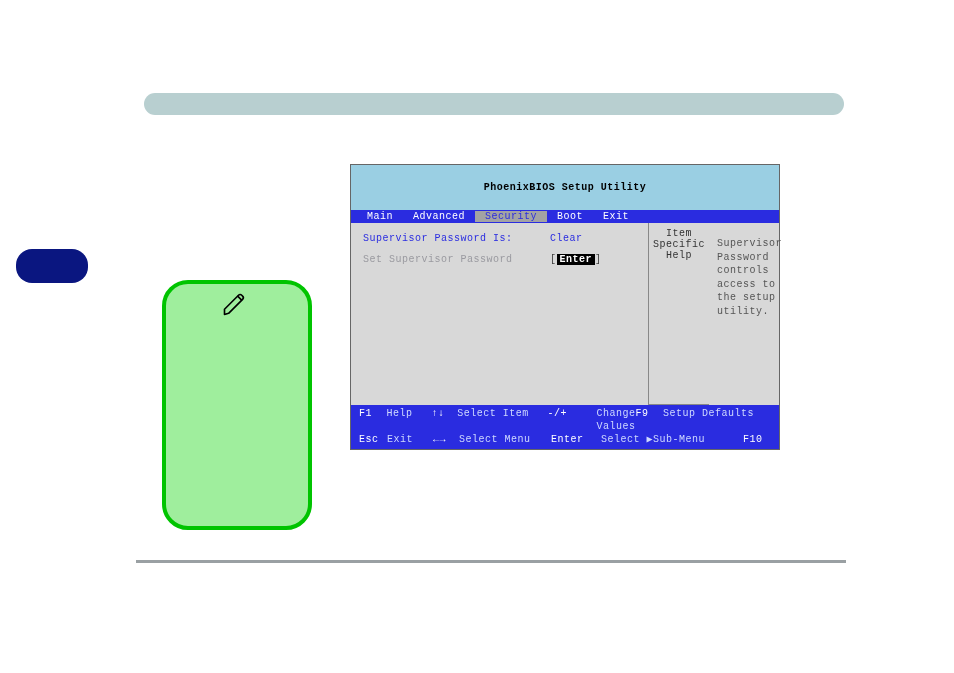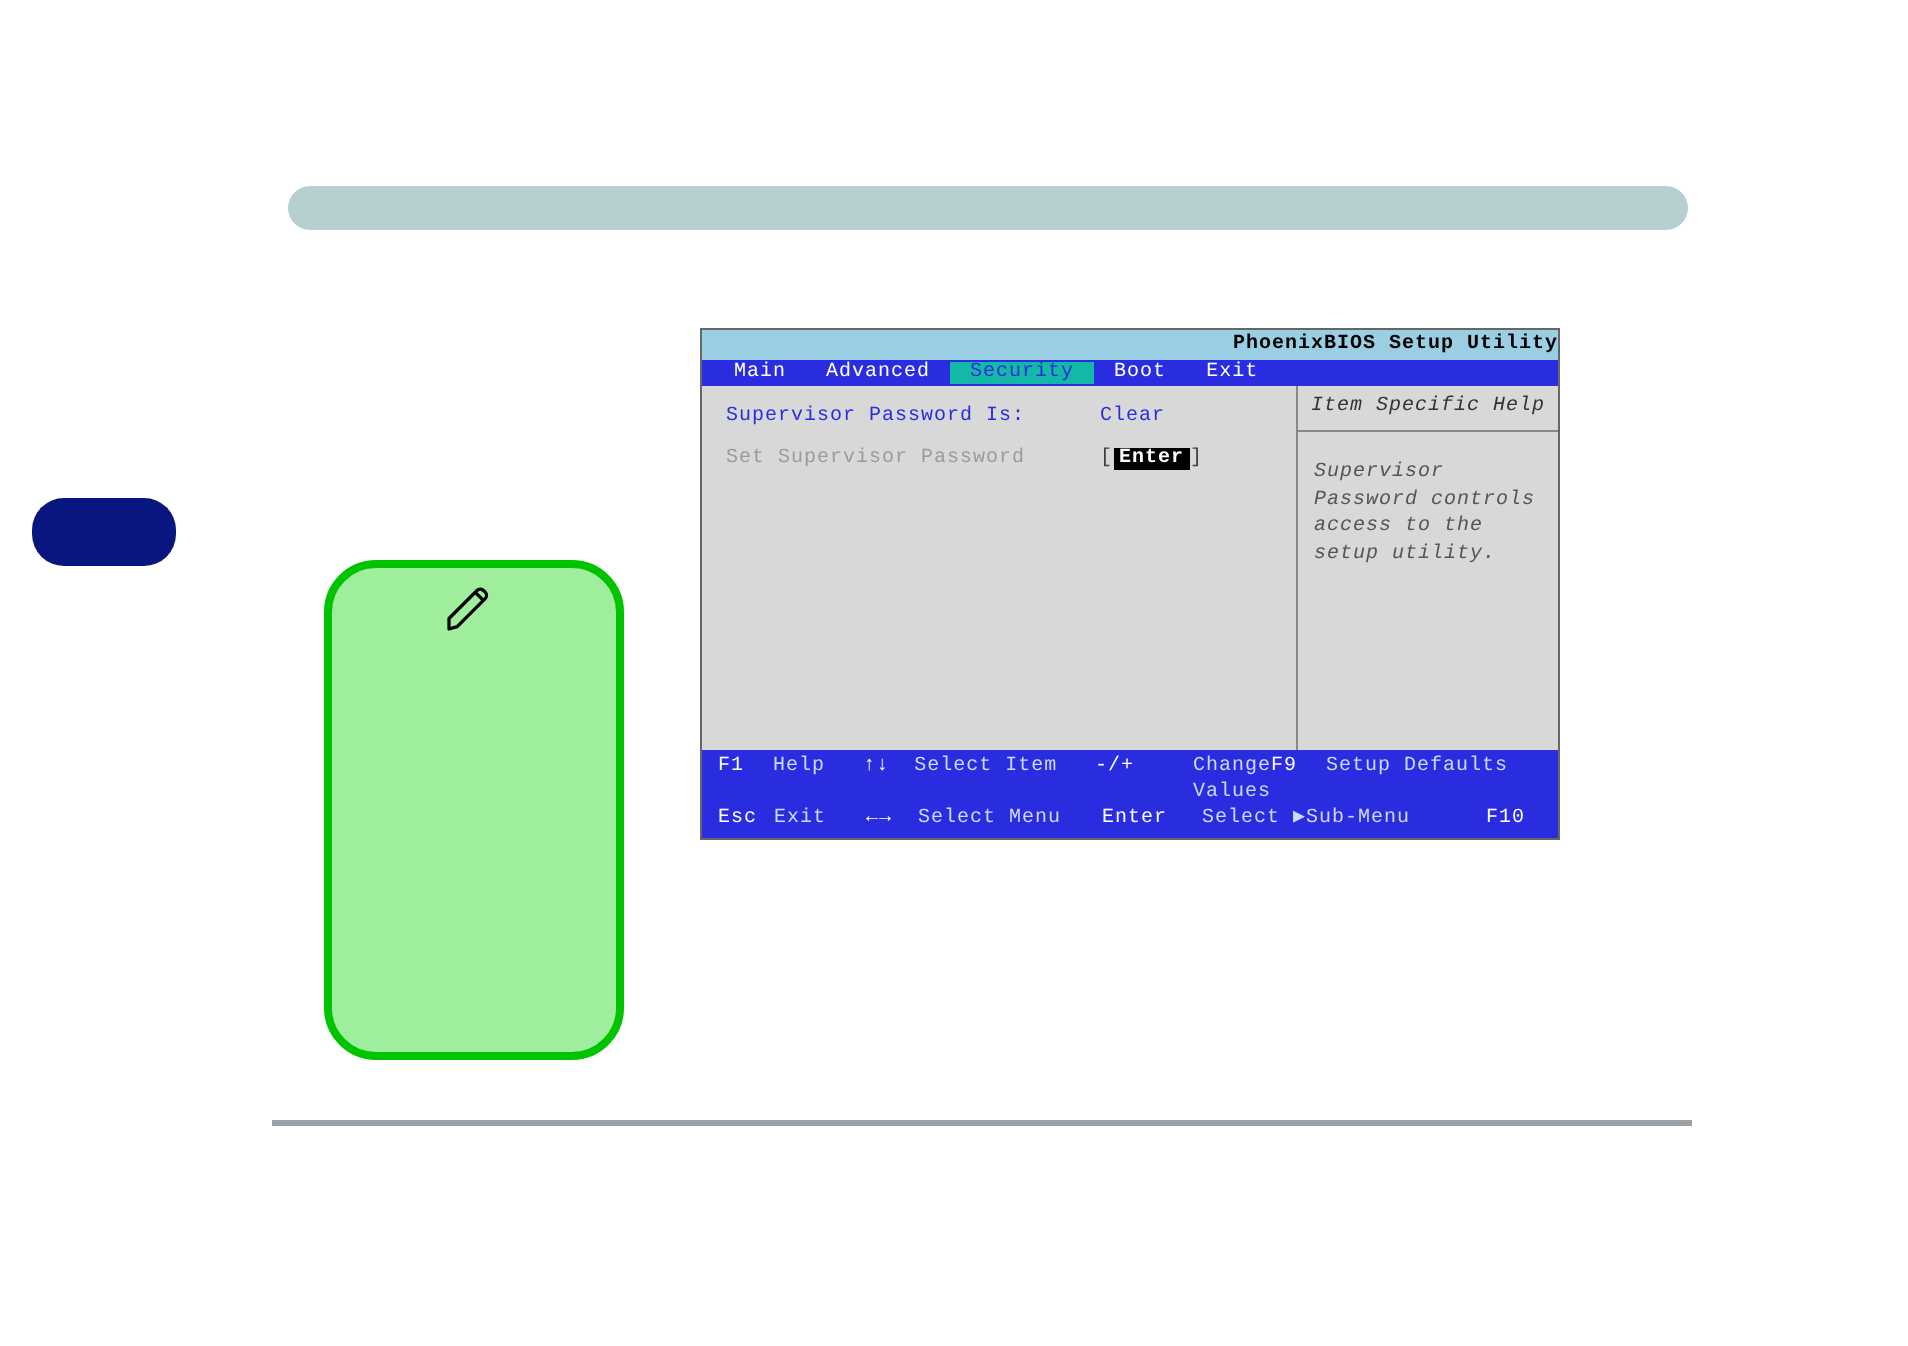--- a/index.html
+++ b/index.html
@@ -63,36 +63,36 @@
     width: 430px;
     font-family: "Courier New", monospace;
     font-size: 10px;
     letter-spacing: 0.5px;
     border: 1px solid #666;
     background: #d8d8d8;
   }
   .bios-title {
     background: #9acfe3;
     color: #000;
-    text-align: right;
+    text-align: center;
     font-weight: bold;
-    padding: 2px 0;
+    padding: 17px 0;
   }
   .bios-menu {
     background: #2a2ce0;
     color: #ffffff;
     display: flex;
     padding: 1px 6px;
   }
   .bios-menu .tab {
     padding: 0 10px;
     cursor: default;
   }
   .bios-menu .tab.active {
-    background: #14b8a6;
+    background: #a3a3a3;
     color: #2a2ce0;
   }
   .bios-body {
     display: flex;
     height: 182px;
     background: #d8d8d8;
   }
   .bios-left {
     flex: 1;
     padding: 8px 10px 8px 12px;
@@ -106,22 +106,21 @@
   .enter-key {
     display: inline-block;
     background: #000;
     color: #fff;
     font-weight: bold;
     padding: 0 3px;
   }
   .bios-right {
     width: 130px;
     display: flex;
-    flex-direction: column;
-    font-style: italic;
+    flex-direction: row;
   }
   .help-title {
     border-bottom: 1px solid #888;
     text-align: center;
     padding: 5px 4px 6px;
     color: #333;
   }
   .help-body {
     padding: 14px 8px;
     color: #555;

